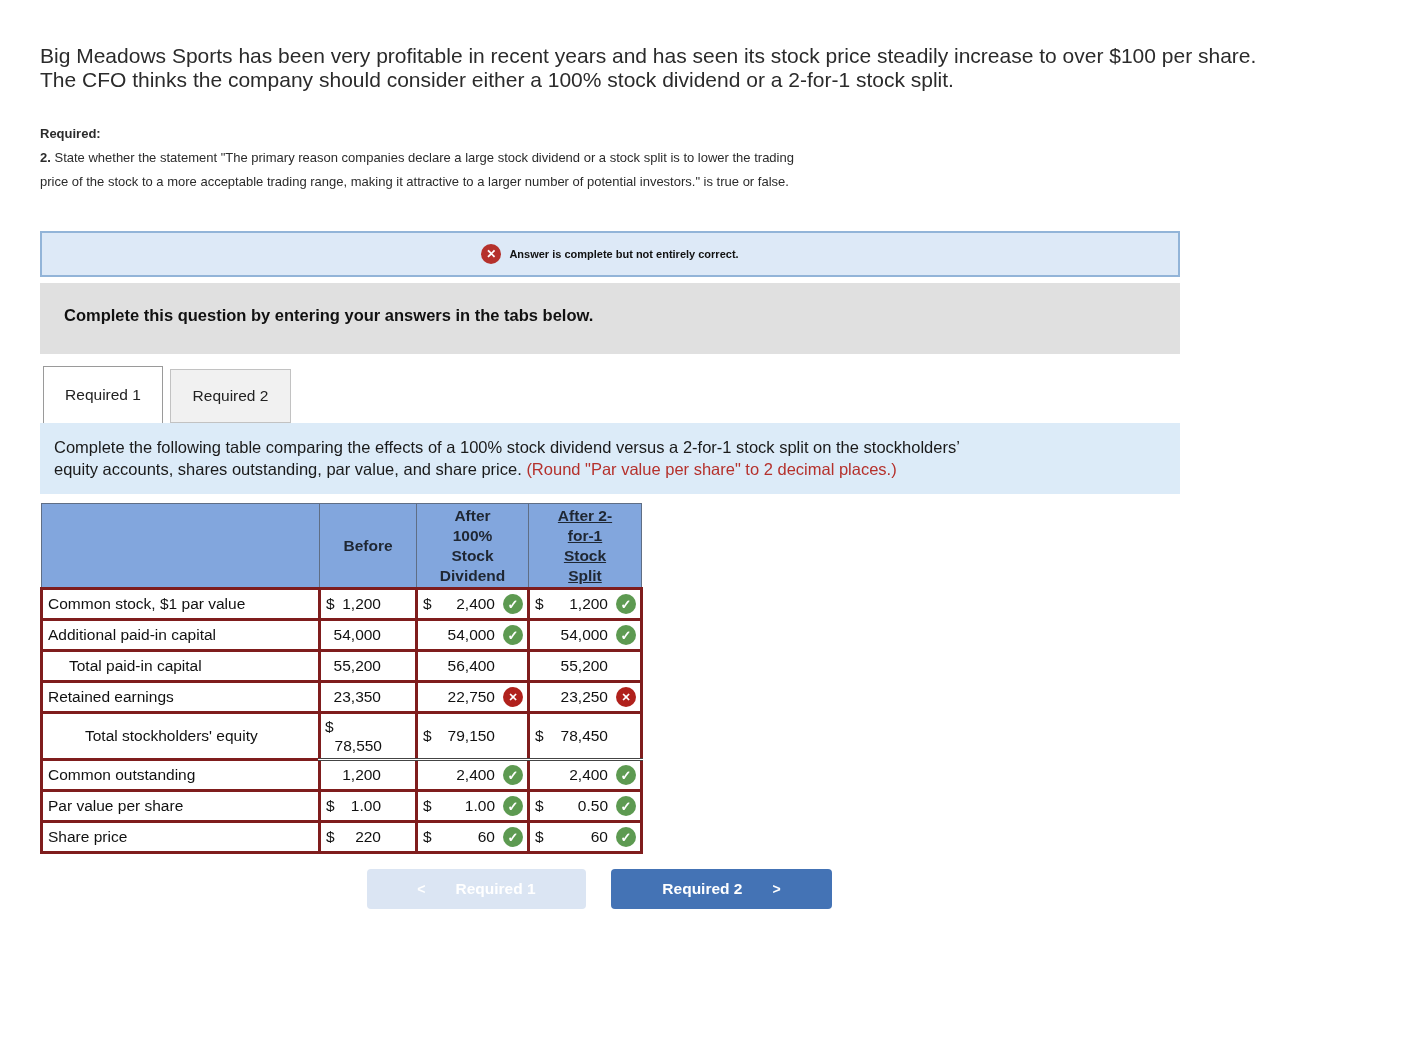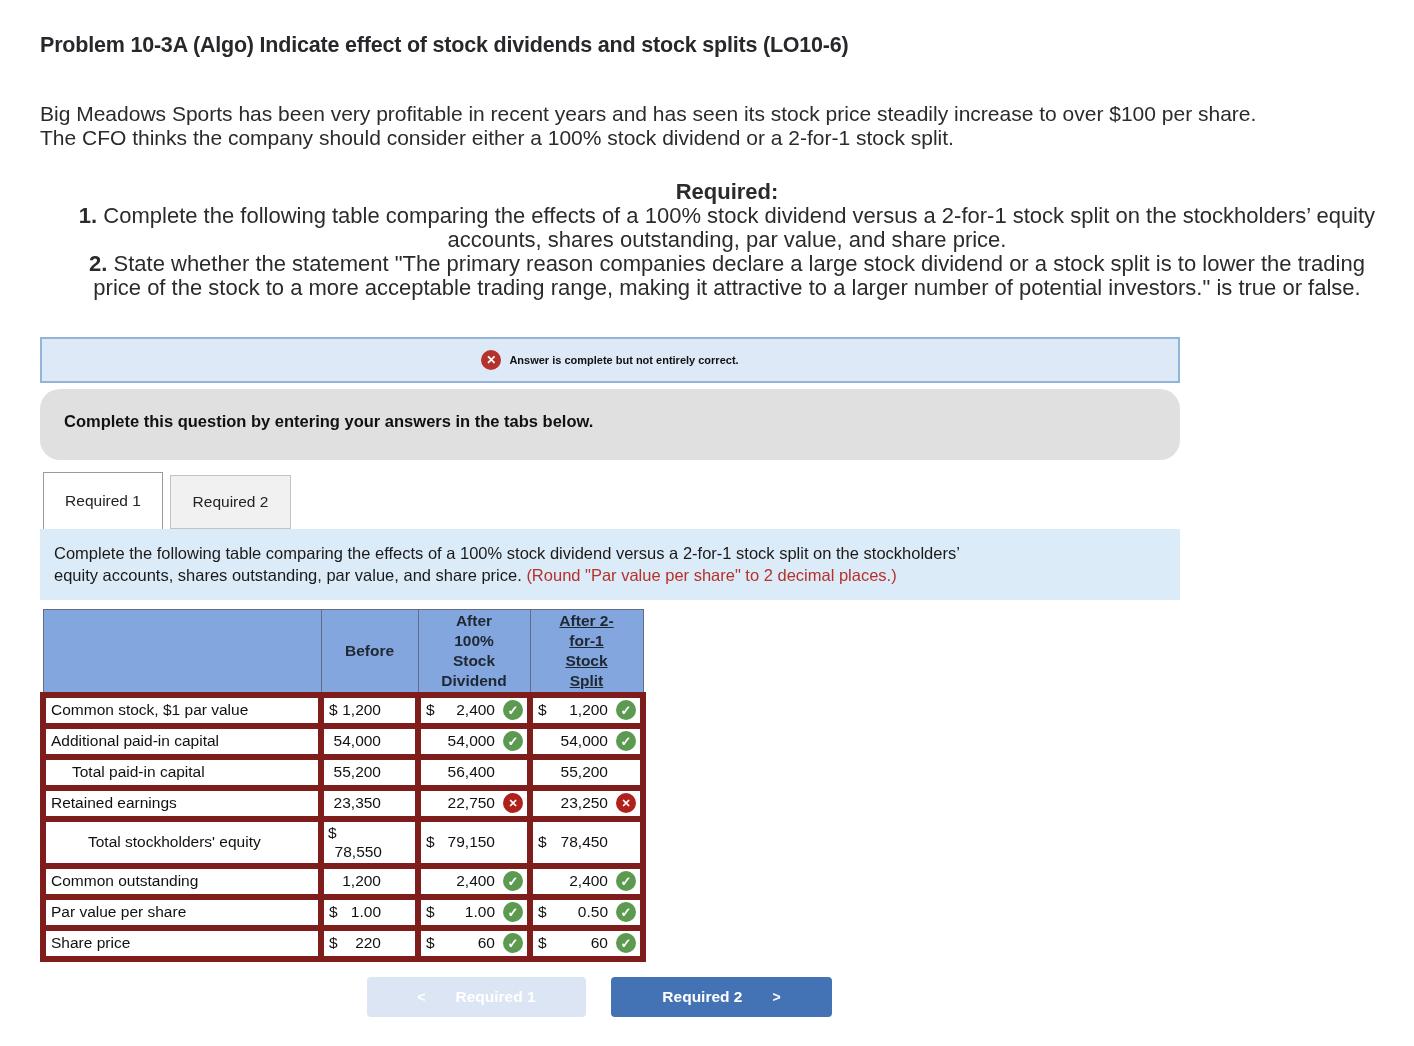--- a/index.html
+++ b/index.html
@@ -4,51 +4,51 @@
 <style>
   * { margin:0; padding:0; box-sizing:border-box; }
   html,body { width:1414px; height:1046px; background:#ffffff; overflow:hidden;
     font-family:"Liberation Sans", sans-serif; color:#2b2b2b; }
 
   .page { position:relative; width:1414px; height:1046px; }
 
   .title { margin:33px 0 0 40px; font-size:21.5px; font-weight:bold; color:#26282b; letter-spacing:-0.2px; }
 
   .para { margin:44px 0 0 40px; font-size:21px; line-height:24px; color:#2b2b2b; }
-  .req-block { margin:30px 0 0 40px; font-size:22px; line-height:24px;text-align:center; }
+  .req-block { margin:30px 0 0 40px; font-size:13px; line-height:24px; }
   .req-label { font-weight:bold; }
   .req-item strong { font-weight:bold; }
 
   .status-banner { margin:37px 0 0 40px; width:1140px; height:46px; background:#dde9f7;
     border:2px solid #92b4d8; display:flex; align-items:center; justify-content:center; gap:8px; }
   .status-banner .msg { font-size:11px; font-weight:bold; color:#111; }
   .icon-circle { display:inline-flex; width:20px; height:20px; border-radius:50%;
     align-items:center; justify-content:center; color:#fff; flex:0 0 auto; }
   .icon-red { background:#b5312c; font-size:12px; font-weight:bold; }
 
-  .gray-panel { margin:6px 0 0 40px; width:1140px; height:71px; background:#e0e0e0; padding:23px 0 0 24px;border-radius:20px; }
+  .gray-panel { margin:6px 0 0 40px; width:1140px; height:71px; background:#e0e0e0; padding:23px 0 0 24px; }
   .gray-panel .msg { font-size:16.5px; font-weight:bold; color:#111; }
 
   .tabs { margin:12px 0 0 43px; display:flex; align-items:flex-end; height:57px; }
   .tab { display:flex; align-items:center; justify-content:center; font-size:15.5px; color:#222; cursor:pointer; }
   .tab.active { width:120px; height:57px; background:#ffffff; border:1px solid #9a9a9a; border-bottom:none; }
   .tab.inactive { width:121px; height:54px; background:#f1f1f1; border:1px solid #c2c2c2; margin-left:7px; }
 
   .blue-panel { margin:0 0 0 40px; width:1140px; min-height:70px; background:#dcebf8; padding:13px 16px 14px 14px;
     font-size:16.5px; line-height:22px; color:#1a1a1a; }
   .blue-panel .note { color:#b5312c; }
 
   table.qt { margin:9px 0 0 40px; border-collapse:collapse; table-layout:fixed; width:600px; font-size:15.5px; }
   table.qt col.c1 { width:278px; } table.qt col.c2 { width:97px; }
   table.qt col.c3 { width:112px; } table.qt col.c4 { width:113px; }
   table.qt th { background:#82a6dd; height:85px; font-weight:bold; color:#1f2733; text-align:center;
     vertical-align:middle; line-height:20px; border:1px solid #5f6e85; }
   table.qt th .hwrap { display:inline-block; max-width:66px; }
   table.qt th.hw2 .hwrap { max-width:62px;text-decoration:underline; }
-  table.qt td { border:6px solid #7f1d1d; height:31px; vertical-align:middle; background:#fff; color:#111; }
+  table.qt td { border:3px solid #7f1d1d; height:31px; vertical-align:middle; background:#fff; color:#111; }
   td.lbl { padding-left:5px; }
   td.lbl.ind1 { padding-left:26px; }
   td.lbl.ind2 { padding-left:42px; }
   td.num { position:relative; }
   .cellwrap { position:relative; width:100%; height:100%; display:flex; align-items:center; }
   .dollar { position:absolute; left:5px; top:50%; transform:translateY(-50%); }
   .val { display:block; width:100%; text-align:right; padding-right:34px; }
   td.graded .val { padding-right:32px; }
   .mark { position:absolute; right:4px; top:50%; transform:translateY(-50%);
     width:20px; height:20px; border-radius:50%; color:#fff; display:flex; align-items:center; justify-content:center; }
@@ -67,27 +67,25 @@
     gap:30px; font-family:"Liberation Sans", sans-serif; font-size:15.5px; font-weight:bold; color:#ffffff; cursor:pointer; }
   .btn .chev { font-size:14px; font-weight:bold; }
   .btn-prev { width:219px; background:#dbe5f3; }
   .btn-next { width:221px; background:#4473b5; margin-left:25px; }
 </style>
 </head>
 <body>
 
 <div class="page">
 
-  <h1 class="title">Problem 10-3A (Algo) Indicate effect of stock dividends and stock splits (LO10-6)</h1>
 
   <div class="para">Big Meadows Sports has been very profitable in recent years and has seen its stock price steadily increase to over $100 per share.<br>The CFO thinks the company should consider either a 100% stock dividend or a 2-for-1 stock split.</div>
 
   <div class="req-block">
     <div class="req-label">Required:</div>
-    <div class="req-item"><strong>1.</strong><span> Complete the following table comparing the effects of a 100% stock dividend versus a 2-for-1 stock split on the stockholders’ equity<br>accounts, shares outstanding, par value, and share price.</span></div>
     <div class="req-item"><strong>2.</strong><span> State whether the statement "The primary reason companies declare a large stock dividend or a stock split is to lower the trading<br>price of the stock to a more acceptable trading range, making it attractive to a larger number of potential investors." is true or false.</span></div>
   </div>
 
   <div class="status-banner">
     <span class="icon-circle icon-red">✕</span>
     <span class="msg">Answer is complete but not entirely correct.</span>
   </div>
 
   <div class="gray-panel">
     <div class="msg">Complete this question by entering your answers in the tabs below.</div>

